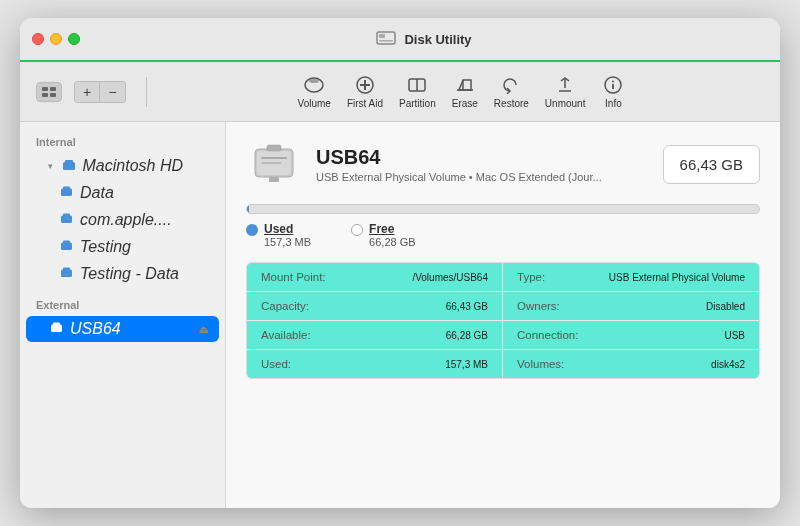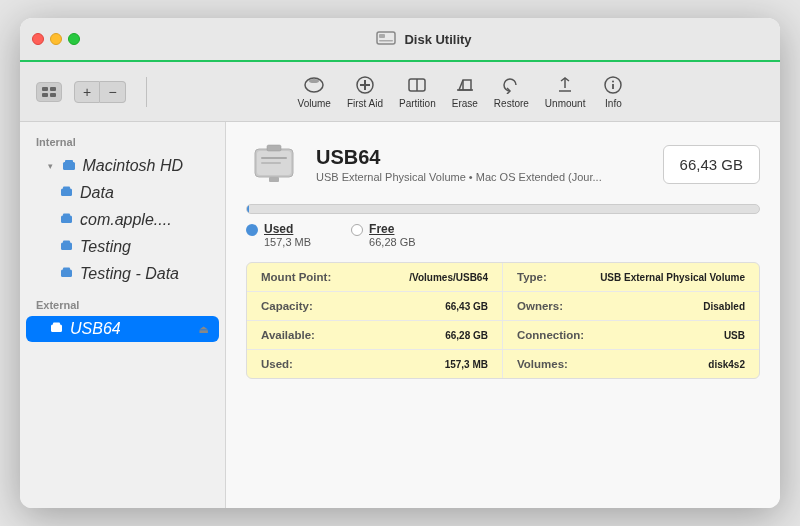--- a/index.html
+++ b/index.html
@@ -284,24 +284,23 @@
       text-decoration: underline;
     }
     .legend-value {
       font-size: 11px;
       color: #555;
     }
     
     .info-table {
       border: 1px solid #ddd;
       border-radius: 6px;
-      background: #fef9c3;
+      background: #5eead4;
       overflow: hidden;
       margin-top: 14px;
-      font-weight: bold;
     }
     .info-row {
       display: grid;
       grid-template-columns: 1fr 1fr;
       border-bottom: 1px solid #e8e8e8;
     }
     .info-row:last-child { border-bottom: none; }
     .info-cell {
       padding: 8px 14px;
       display: flex;

